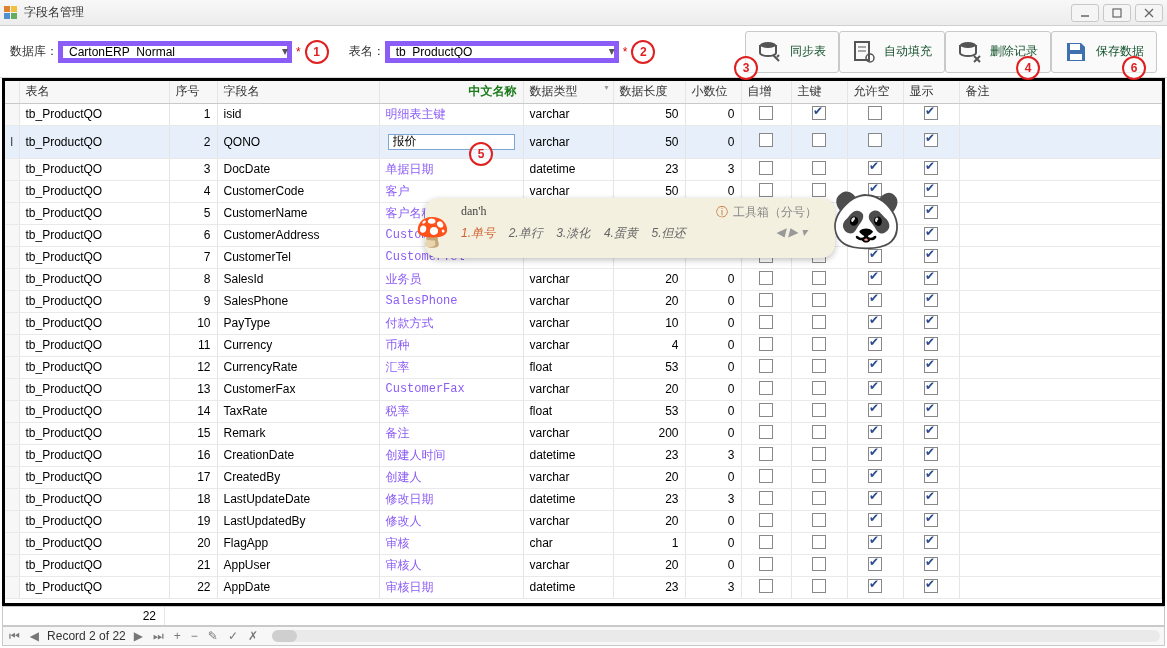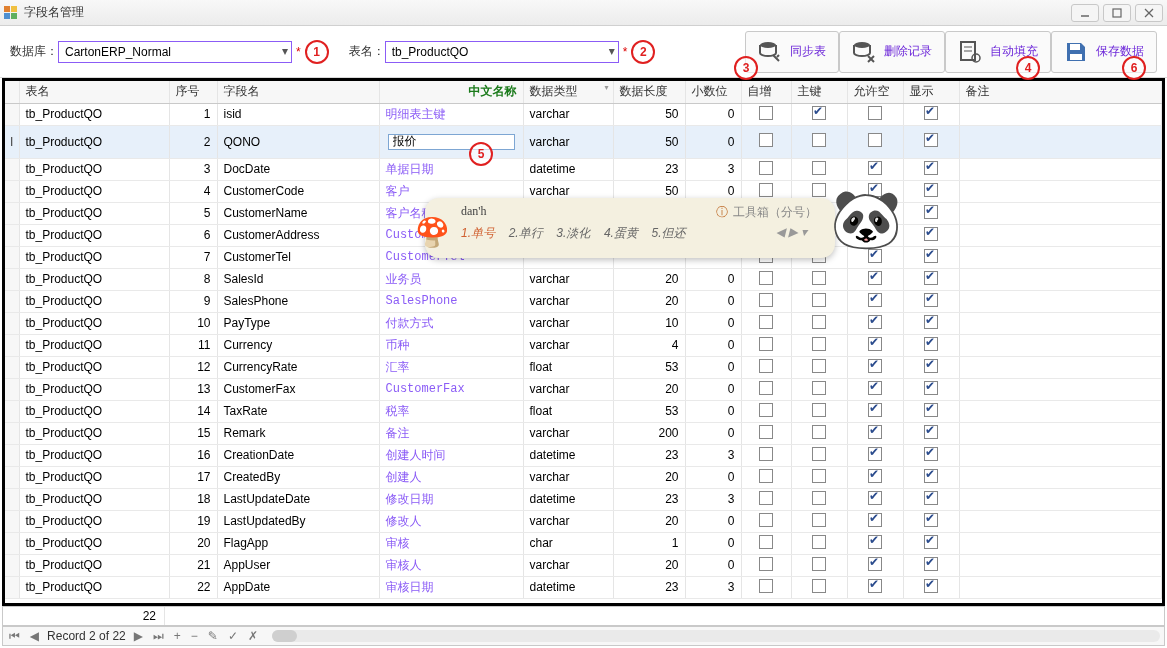--- a/index.html
+++ b/index.html
@@ -9,28 +9,28 @@
 .titlebar .app-icon { width: 14px; height: 14px; margin-right: 6px; }
 .app-icon svg { display:block; }
 .titlebar .title { color: #333; }
 .titlebar .spacer { flex: 1; }
 .winbtn { width: 28px; height: 18px; border: 1px solid #c8c8c8; border-radius: 3px; margin-left: 4px; background: #f5f5f5; display:flex; align-items:center; justify-content:center; color:#666; }
 .winbtn svg { width:10px; height:10px; }
 
 .toolbar { height: 52px; border-bottom: 1px solid #d9d9d9; display: flex; align-items: center; padding: 0 10px; }
 .toolbar label { color: #333; }
 .combo { position: relative; display: flex; align-items: center; }
-.combo input { height: 22px; border: 1px solid #8b5cf6; padding: 0 12px 0 6px; background:#fff; }
+.combo input { height: 22px; border: 5px solid #8b5cf6; padding: 0 12px 0 6px; background:#fff; }
 .combo .dd { position:absolute; right:4px; top:3px; color:#555; pointer-events:none; }
 .req { color:#d00; margin-left:4px; }
 .callout { width:24px; height:24px; border:2px solid #e02020; border-radius:50%; color:#e02020; display:flex; align-items:center; justify-content:center; font-weight:bold; margin-left:4px; position:relative; z-index:50; background:rgba(255,255,255,0.6); }
 
 .tbbtn { height: 42px; border: 1px solid #c9c9c9; border-radius:3px; background:#fafafa; display:flex; align-items:center; padding:0 12px; gap:8px; cursor:pointer; }
 .tbbtn .ic { width:24px; height:24px; display:flex; align-items:center; justify-content:center; }
-.tbbtn .lbl { color:#6d28d9; }
+.tbbtn .lbl { color:#14532d; }
 
 .gridwrap { position:absolute; top:78px; left:2px; right:2px; bottom:42px; border:3px solid #000000; overflow:hidden; }
 table { border-collapse:collapse; width:100%; table-layout:fixed; }
 th, td { border-right:1px solid #e5e5e5; border-bottom:1px solid #e9e9e9; height:22px; padding:0 6px; white-space:nowrap; overflow:hidden; text-overflow:ellipsis; }
 thead th { background:#f7f7f7; border-bottom:1px solid #c9c9c9; text-align:left; font-weight:normal; color:#333; position:relative; }
 thead th:first-child { width:14px; padding:0; }
 thead th.active { color:#1a7a1a; font-weight:bold;text-align:right; }
 tbody td:first-child { background:#f7f7f7; width:14px; padding:0; text-align:center; color:#444; }
 tbody tr.selected td { background:#e7f0fa; }
 tbody tr.selected td:first-child { background:#e7f0fa; }
@@ -127,38 +127,38 @@
           <ellipse cx="10" cy="5" rx="8" ry="3" fill="#555"></ellipse>
           <path d="M2 5v8c0 1.6 3.6 3 8 3s8-1.4 8-3V5" fill="none" stroke="#555" stroke-width="2"></path>
           <path d="M15 15l6 6M21 15l-2 2" stroke="#555" stroke-width="2"></path>
         </svg>
       </span>
     <span class="lbl">同步表</span>
   </button>
   <button class="tbbtn">
     <span class="ic">
         <svg viewBox="0 0 24 24">
+          <rect x="3" y="2" width="14" height="18" fill="none" stroke="#555" stroke-width="2"></rect>
+          <line x1="6" y1="7" x2="14" y2="7" stroke="#555"></line>
+          <line x1="6" y1="11" x2="14" y2="11" stroke="#555"></line>
+          <circle cx="18" cy="18" r="4" fill="none" stroke="#555" stroke-width="1.5"></circle>
+        </svg>
+      </span>
+    <span class="lbl">自动填充</span>
+  </button>
+  <button class="tbbtn">
+    <span class="ic">
+        <svg viewBox="0 0 24 24">
           <ellipse cx="10" cy="5" rx="8" ry="3" fill="#555"></ellipse>
           <path d="M2 5v8c0 1.6 3.6 3 8 3s8-1.4 8-3V5" fill="none" stroke="#555" stroke-width="2"></path>
           <line x1="16" y1="16" x2="22" y2="22" stroke="#555" stroke-width="2"></line>
           <line x1="22" y1="16" x2="16" y2="22" stroke="#555" stroke-width="2"></line>
         </svg>
       </span>
     <span class="lbl">删除记录</span>
-  </button>
-  <button class="tbbtn">
-    <span class="ic">
-        <svg viewBox="0 0 24 24">
-          <rect x="3" y="2" width="14" height="18" fill="none" stroke="#555" stroke-width="2"></rect>
-          <line x1="6" y1="7" x2="14" y2="7" stroke="#555"></line>
-          <line x1="6" y1="11" x2="14" y2="11" stroke="#555"></line>
-          <circle cx="18" cy="18" r="4" fill="none" stroke="#555" stroke-width="1.5"></circle>
-        </svg>
-      </span>
-    <span class="lbl">自动填充</span>
   </button>
   <button class="tbbtn">
     <span class="ic">
         <svg viewBox="0 0 24 24">
           <path d="M3 3h14l4 4v14H3z" fill="#4070b0"></path>
           <rect x="6" y="4" width="10" height="6" fill="#fff"></rect>
           <rect x="6" y="14" width="12" height="6" fill="#fff"></rect>
         </svg>
       </span>
     <span class="lbl">保存数据</span>

